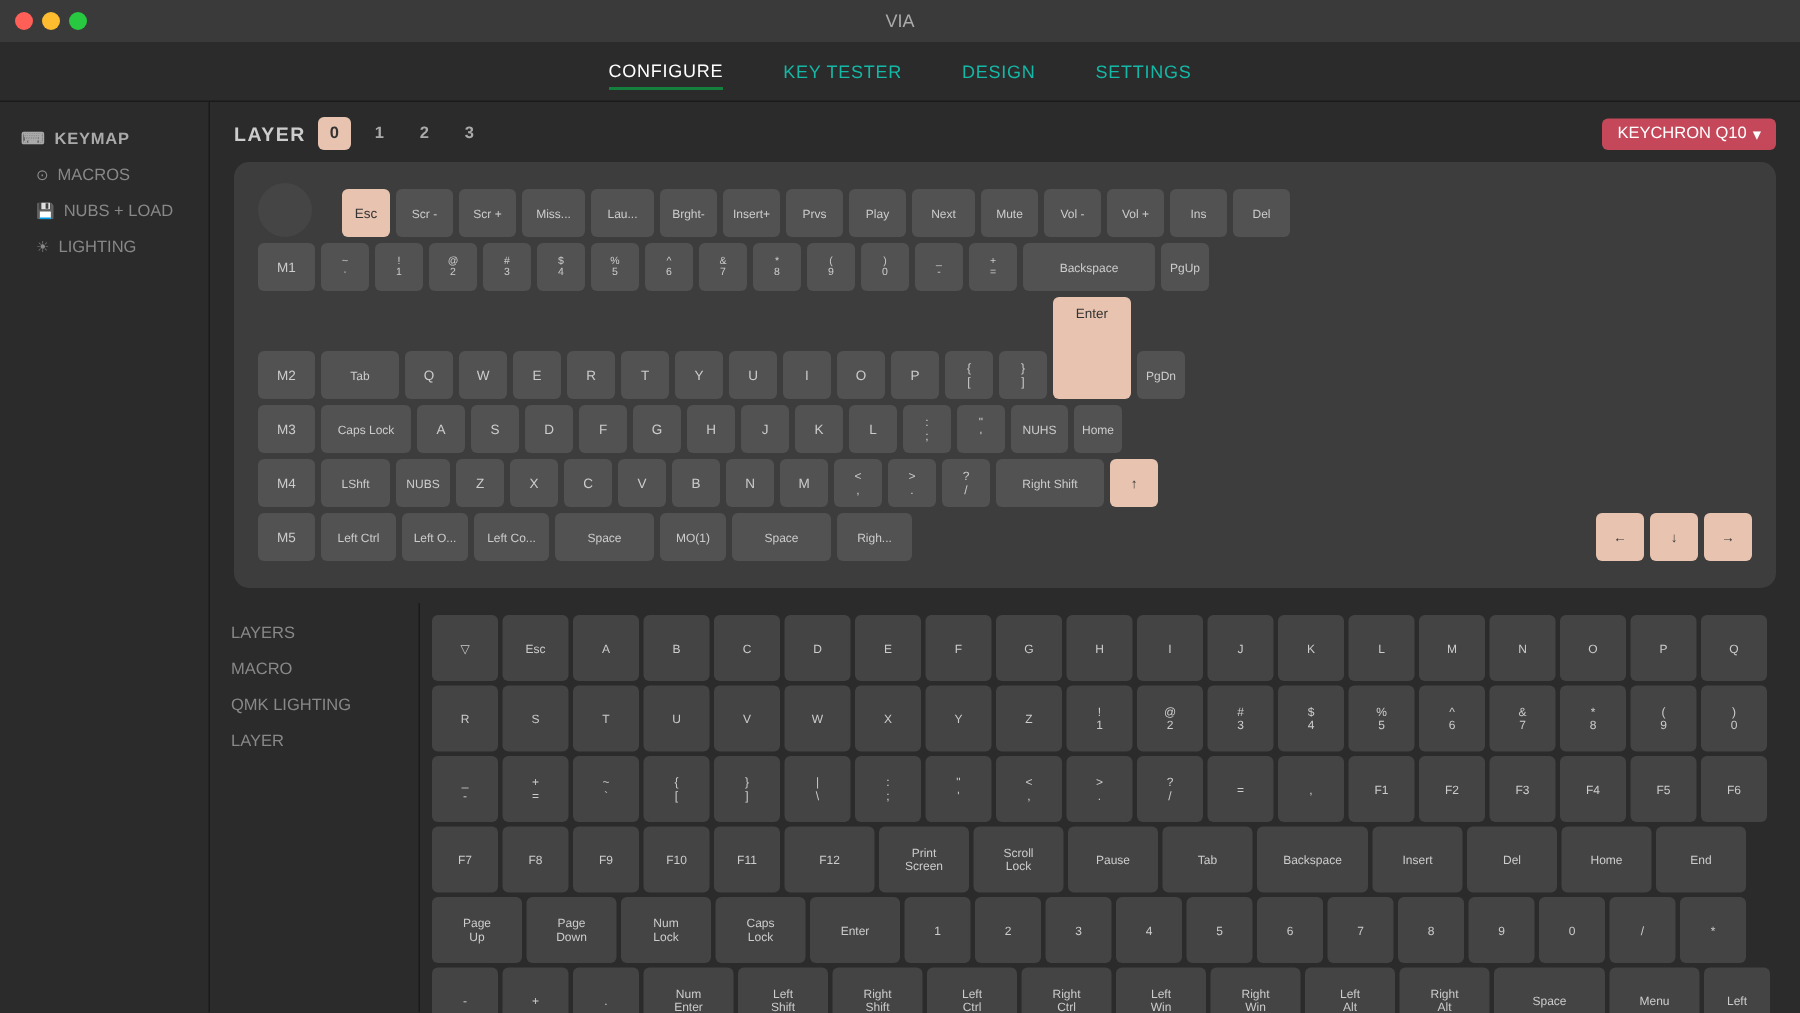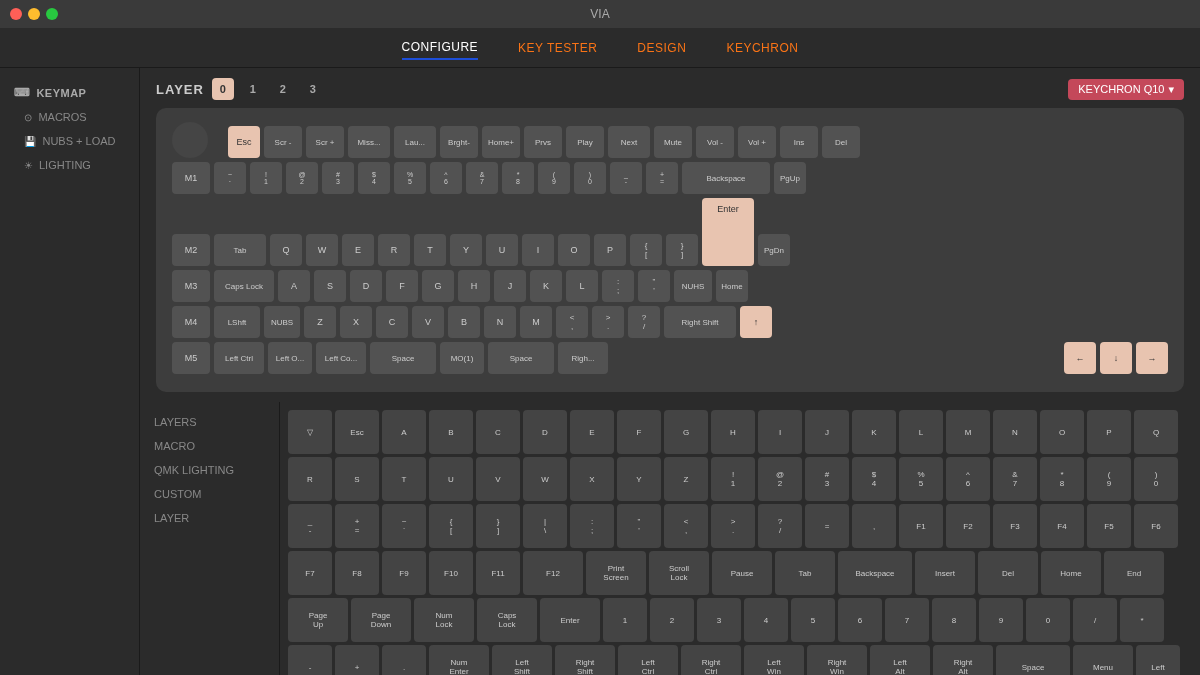--- a/index.html
+++ b/index.html
@@ -45,28 +45,28 @@
       background: #2b2b2b;
       height: 40px;
       display: flex;
       align-items: center;
       justify-content: center;
       gap: 40px;
       border-bottom: 1px solid #1a1a1a;
     }
     .nav-item {
       font-size: 12px;
-      color: #f97316;
+      color: #14b8a6;
       cursor: pointer;
       padding: 4px 0;
       letter-spacing: 0.5px;
     }
     .nav-item.active {
       color: #fff;
-      border-bottom: 2px solid #1d4ed8;
+      border-bottom: 2px solid #15803d;
     }
 
     
     #main {
       display: flex;
       height: calc(675px - 28px - 40px);
     }
 
     
     #sidebar {
@@ -258,21 +258,21 @@
     <div class="traffic-light tl-yellow"></div>
     <div class="traffic-light tl-green"></div>
   </div>
   <span class="title">VIA</span>
 </div>
 
 <div id="navbar">
   <span class="nav-item active">CONFIGURE</span>
   <span class="nav-item">KEY TESTER</span>
   <span class="nav-item">DESIGN</span>
-  <span class="nav-item">KEYCHRON</span>
+  <span class="nav-item">SETTINGS</span>
 </div>
 
 <div id="main">
 
   <div id="sidebar">
     <div class="sidebar-section-header">
       <span>⌨</span>
       <span>KEYMAP</span>
     </div>
     <div class="sidebar-item">
@@ -310,21 +310,21 @@
 
         <div class="kbd-row">
           <div class="key circle"></div>
           <div style="width:12px"></div>
           <div class="key highlight">Esc</div>
           <div class="key" style="min-width:38px;font-size:8px">Scr -</div>
           <div class="key" style="min-width:38px;font-size:8px">Scr +</div>
           <div class="key" style="min-width:42px;font-size:8px">Miss...</div>
           <div class="key" style="min-width:42px;font-size:8px">Lau...</div>
           <div class="key" style="min-width:38px;font-size:8px">Brght-</div>
-          <div class="key" style="min-width:38px;font-size:8px">Home+</div>
+          <div class="key" style="min-width:38px;font-size:8px">Insert+</div>
           <div class="key" style="min-width:38px;font-size:8px">Prvs</div>
           <div class="key" style="min-width:38px;font-size:8px">Play</div>
           <div class="key" style="min-width:42px;font-size:8px">Next</div>
           <div class="key" style="min-width:38px;font-size:8px">Mute</div>
           <div class="key" style="min-width:38px;font-size:8px">Vol -</div>
           <div class="key" style="min-width:38px;font-size:8px">Vol +</div>
           <div class="key" style="min-width:38px;font-size:8px">Ins</div>
           <div class="key" style="min-width:38px;font-size:8px">Del</div>
         </div>
 
@@ -420,21 +420,20 @@
         </div>
       </div>
     </div>
 
     <div id="bottom-area">
 
       <div id="key-picker-sidebar">
         <div class="picker-category">LAYERS</div>
         <div class="picker-category">MACRO</div>
         <div class="picker-category">QMK LIGHTING</div>
-        <div class="picker-category">CUSTOM</div>
         <div class="picker-category">LAYER</div>
       </div>
 
       <div id="key-picker-grid">
 
         <div class="picker-key">▽</div>
         <div class="picker-key">Esc</div>
         <div class="picker-key">A</div>
         <div class="picker-key">B</div>
         <div class="picker-key">C</div>

